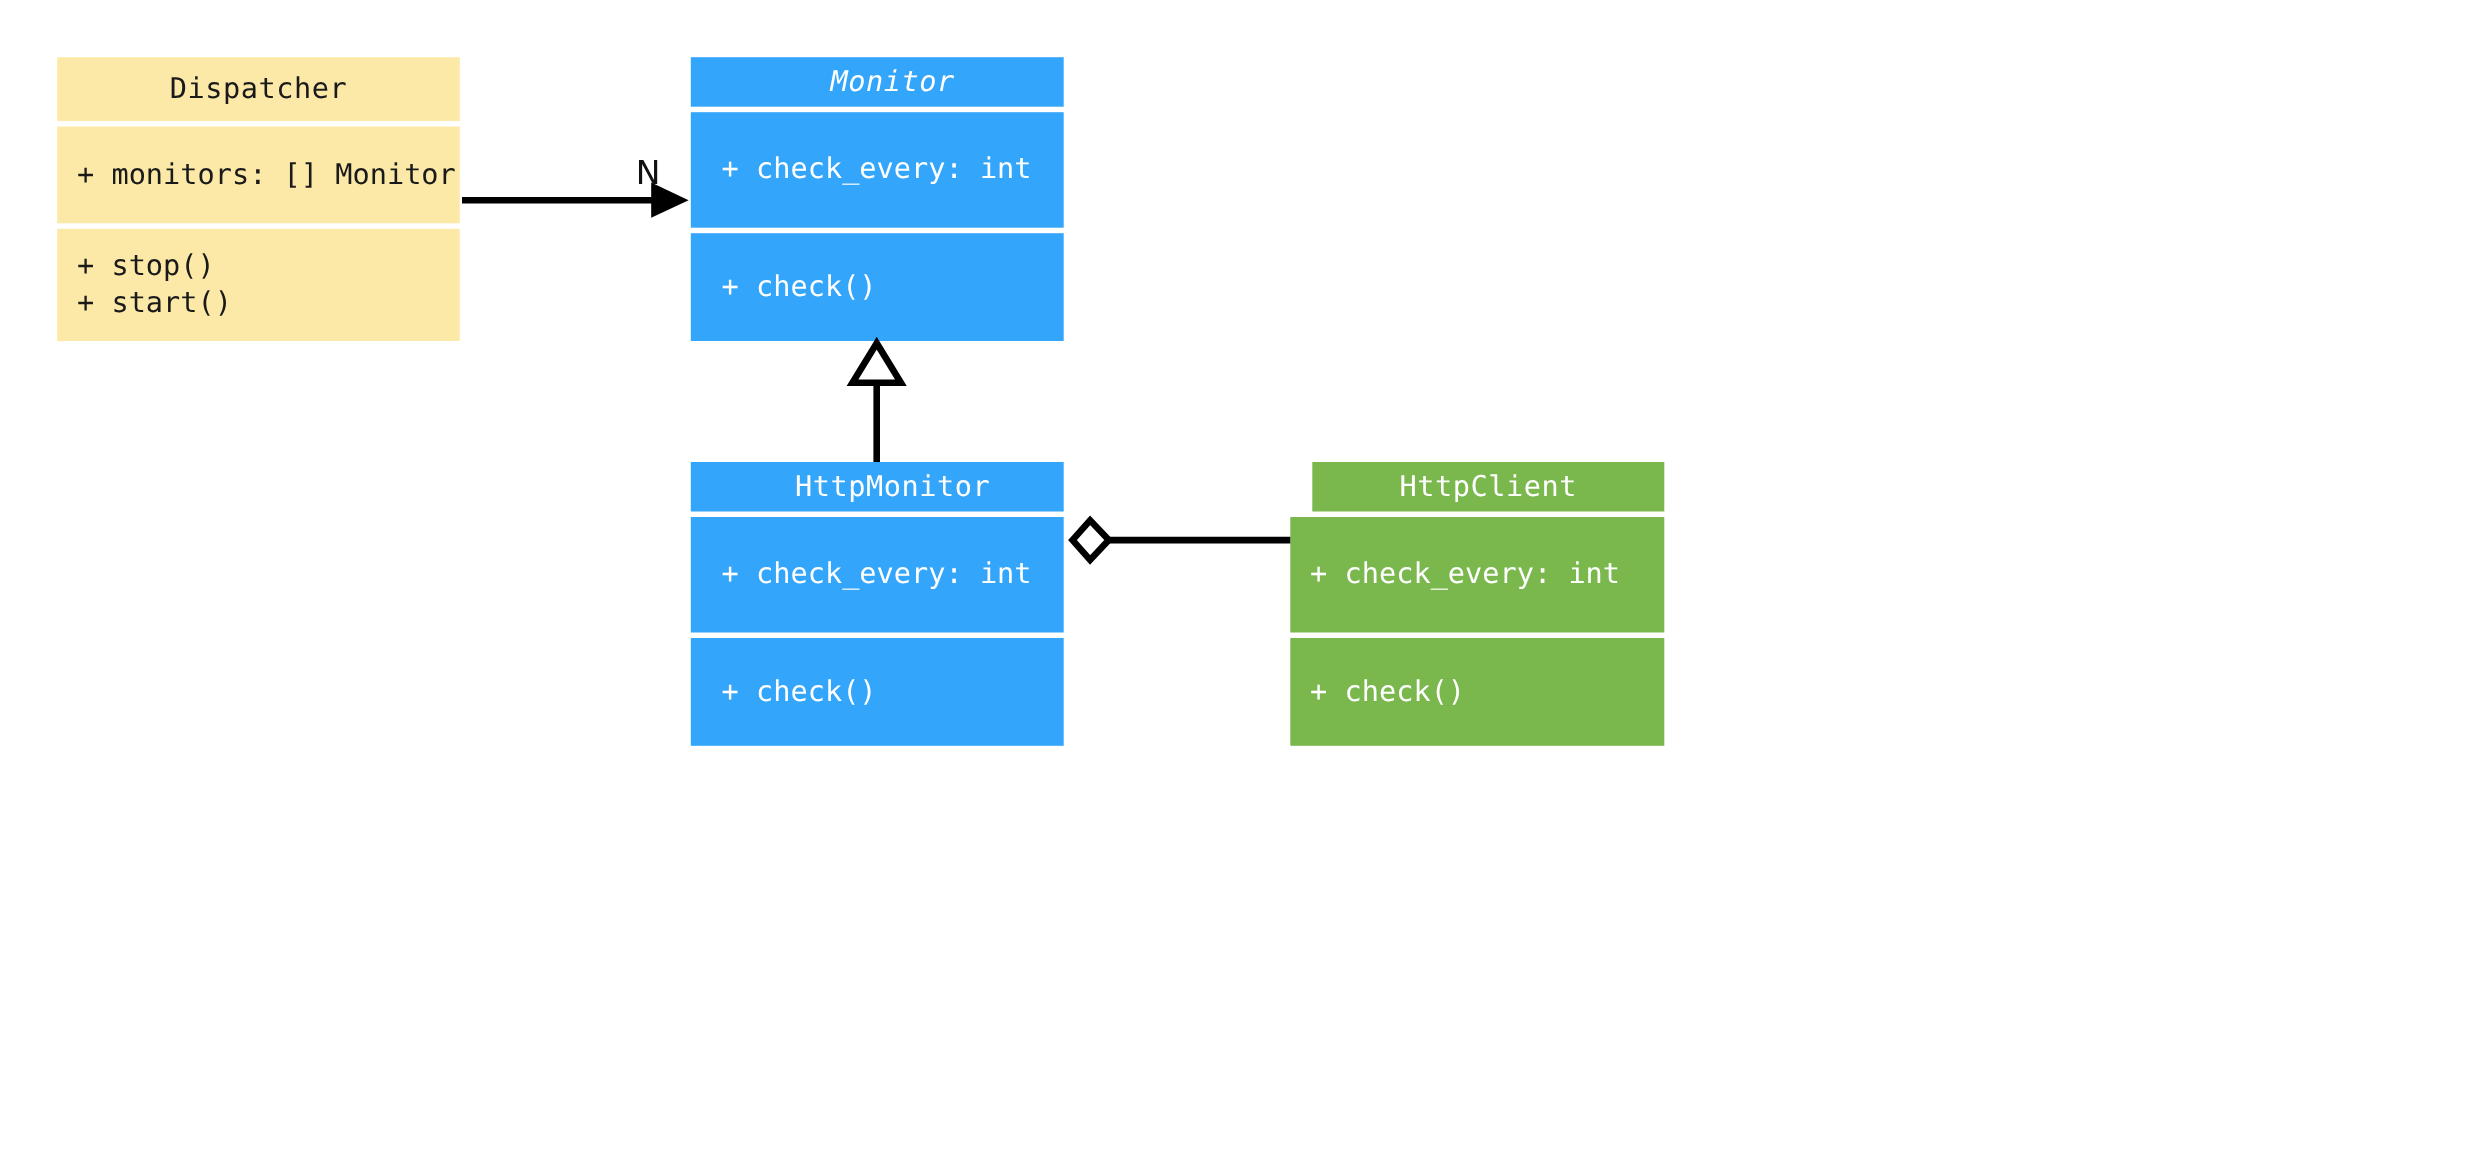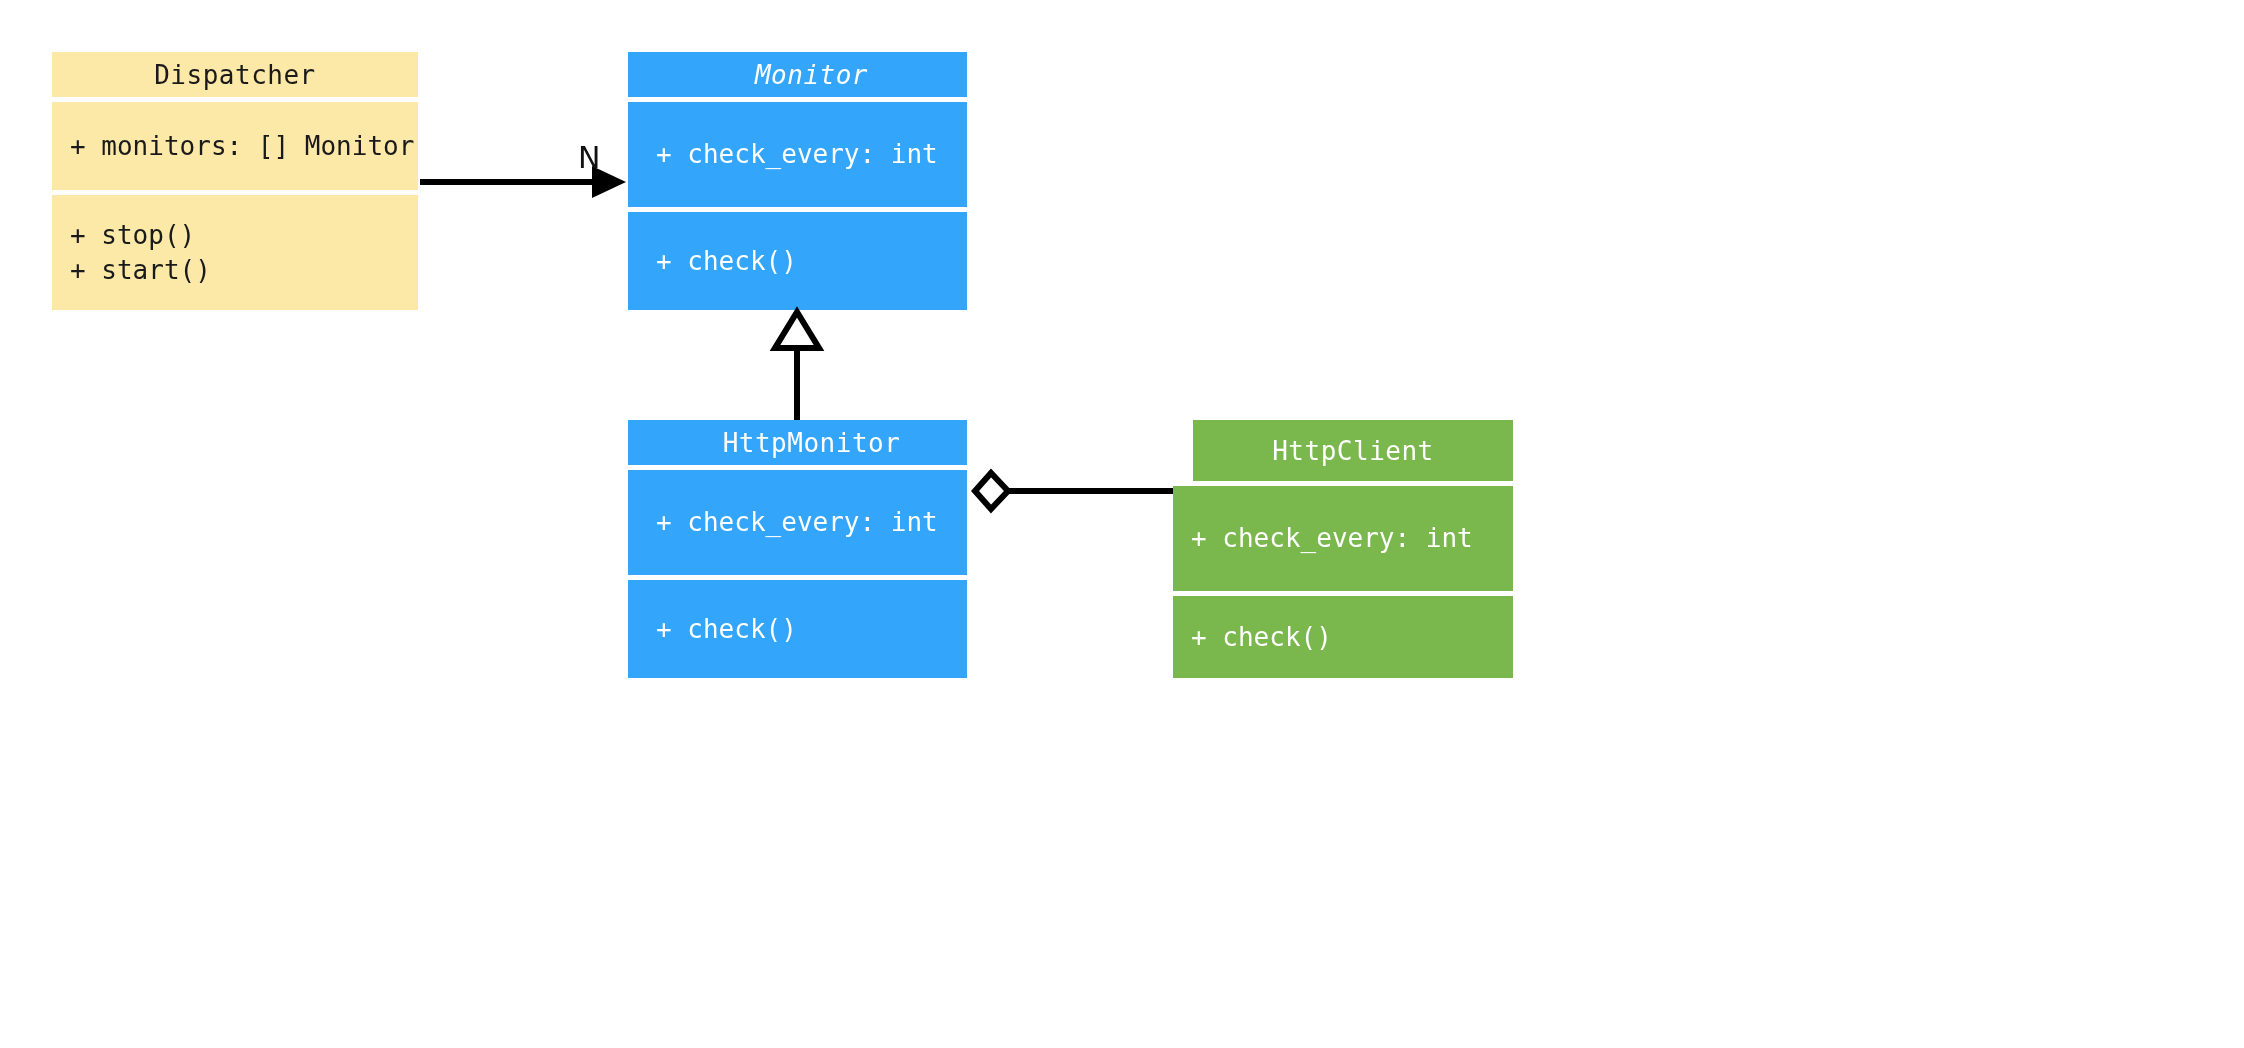--- a/index.html
+++ b/index.html
@@ -91,21 +91,21 @@
     color: #111111;
     white-space: nowrap;
   }
 </style>
 </head>
 <body>
 
 <div id="canvas">
 
   <div class="uml-class theme-yellow" style="left:52px; top:52px; width:366px; height:258px;">
-    <div class="uml-compartment uml-title" style="height:45px;">
+    <div class="uml-compartment uml-title" style="height:58px;">
       <span>Dispatcher</span>
     </div>
     <div class="sep"></div>
     <div class="uml-compartment uml-members" style="height:88px;">
       <div class="member-line">+ monitors: [] Monitor</div>
     </div>
     <div class="sep"></div>
     <div class="uml-compartment uml-members" style="flex:1 1 auto;">
       <div class="member-line">+ stop()</div>
       <div class="member-line">+ start()</div>
@@ -134,21 +134,21 @@
     <div class="uml-compartment uml-members" style="height:105px;">
       <div class="member-line">+ check_every: int</div>
     </div>
     <div class="sep"></div>
     <div class="uml-compartment uml-members" style="flex:1 1 auto;">
       <div class="member-line">+ check()</div>
     </div>
   </div>
 
   <div class="uml-class theme-green" style="left:1173px; top:420px; width:340px; height:258px;">
-    <div class="uml-compartment uml-title" style="height:61px;margin-left:20px;">
+    <div class="uml-compartment uml-title" style="height:45px;margin-left:20px;">
       <span>HttpClient</span>
     </div>
     <div class="sep"></div>
     <div class="uml-compartment uml-members" style="height:105px;">
       <div class="member-line">+ check_every: int</div>
     </div>
     <div class="sep"></div>
     <div class="uml-compartment uml-members" style="flex:1 1 auto;">
       <div class="member-line">+ check()</div>
     </div>

